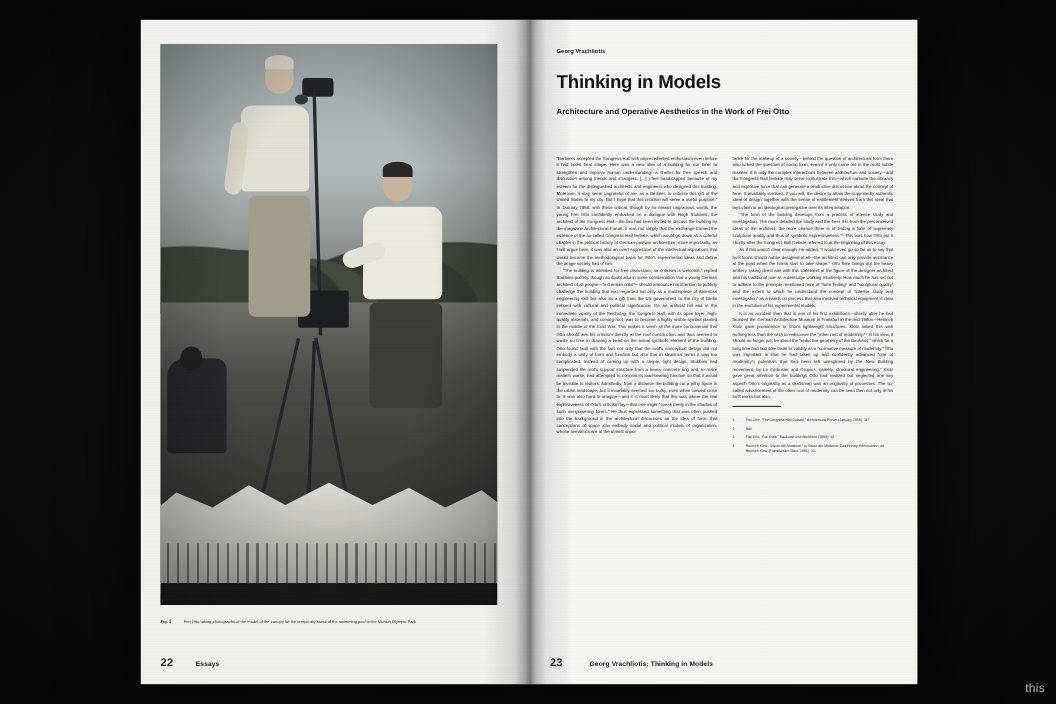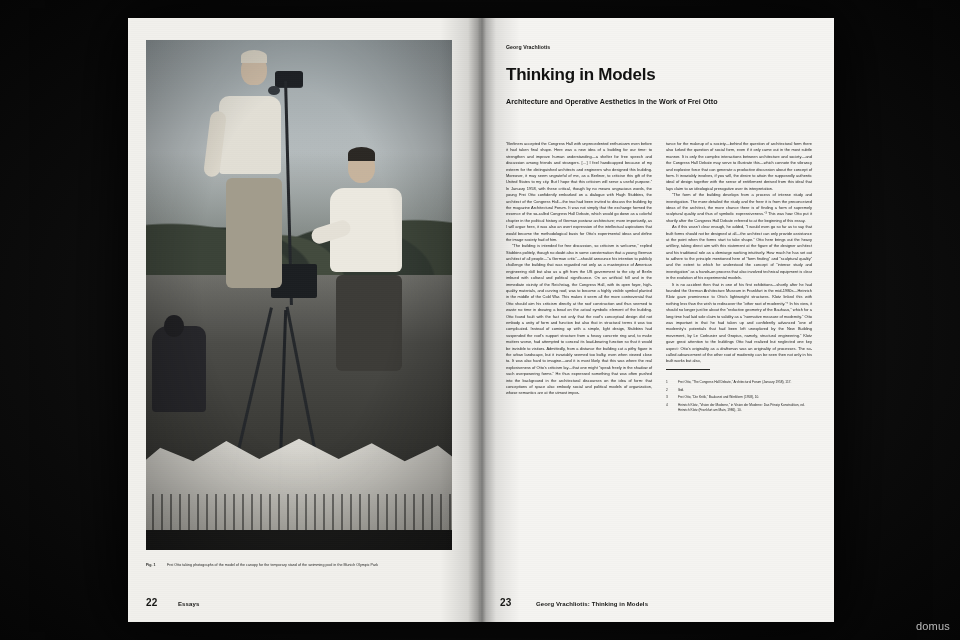--- a/index.html
+++ b/index.html
@@ -337,14 +337,14 @@
       <div class="folio" id="folio-right-num">23</div>
       <div class="folio" id="folio-right-txt">Georg Vrachliotis: Thinking in Models</div>
 
       <div class="paper-tex"></div>
       <div id="curve-right"></div>
     </div>
 
     <div id="gutter"></div>
   </div>
 
-  <div id="watermark">domus</div>
+  <div id="watermark">this</div>
 </div>
 
 </body></html>

